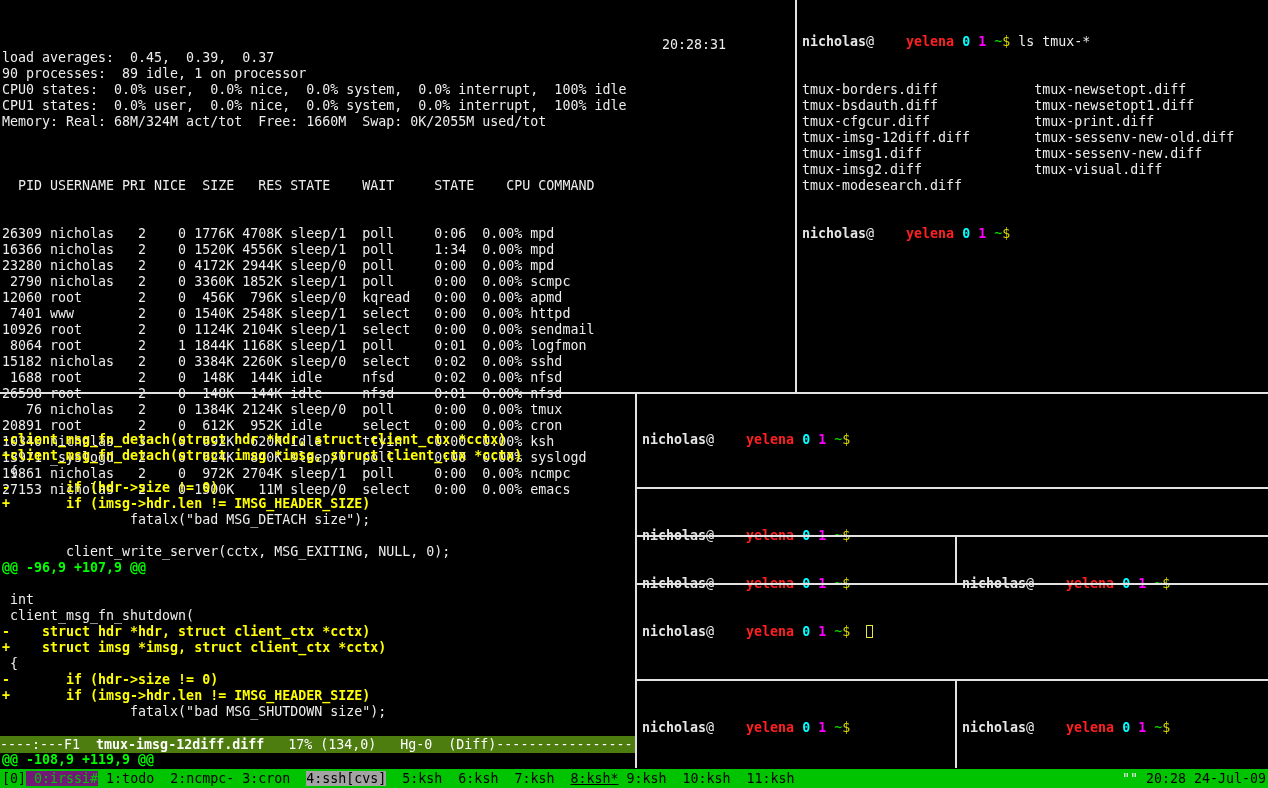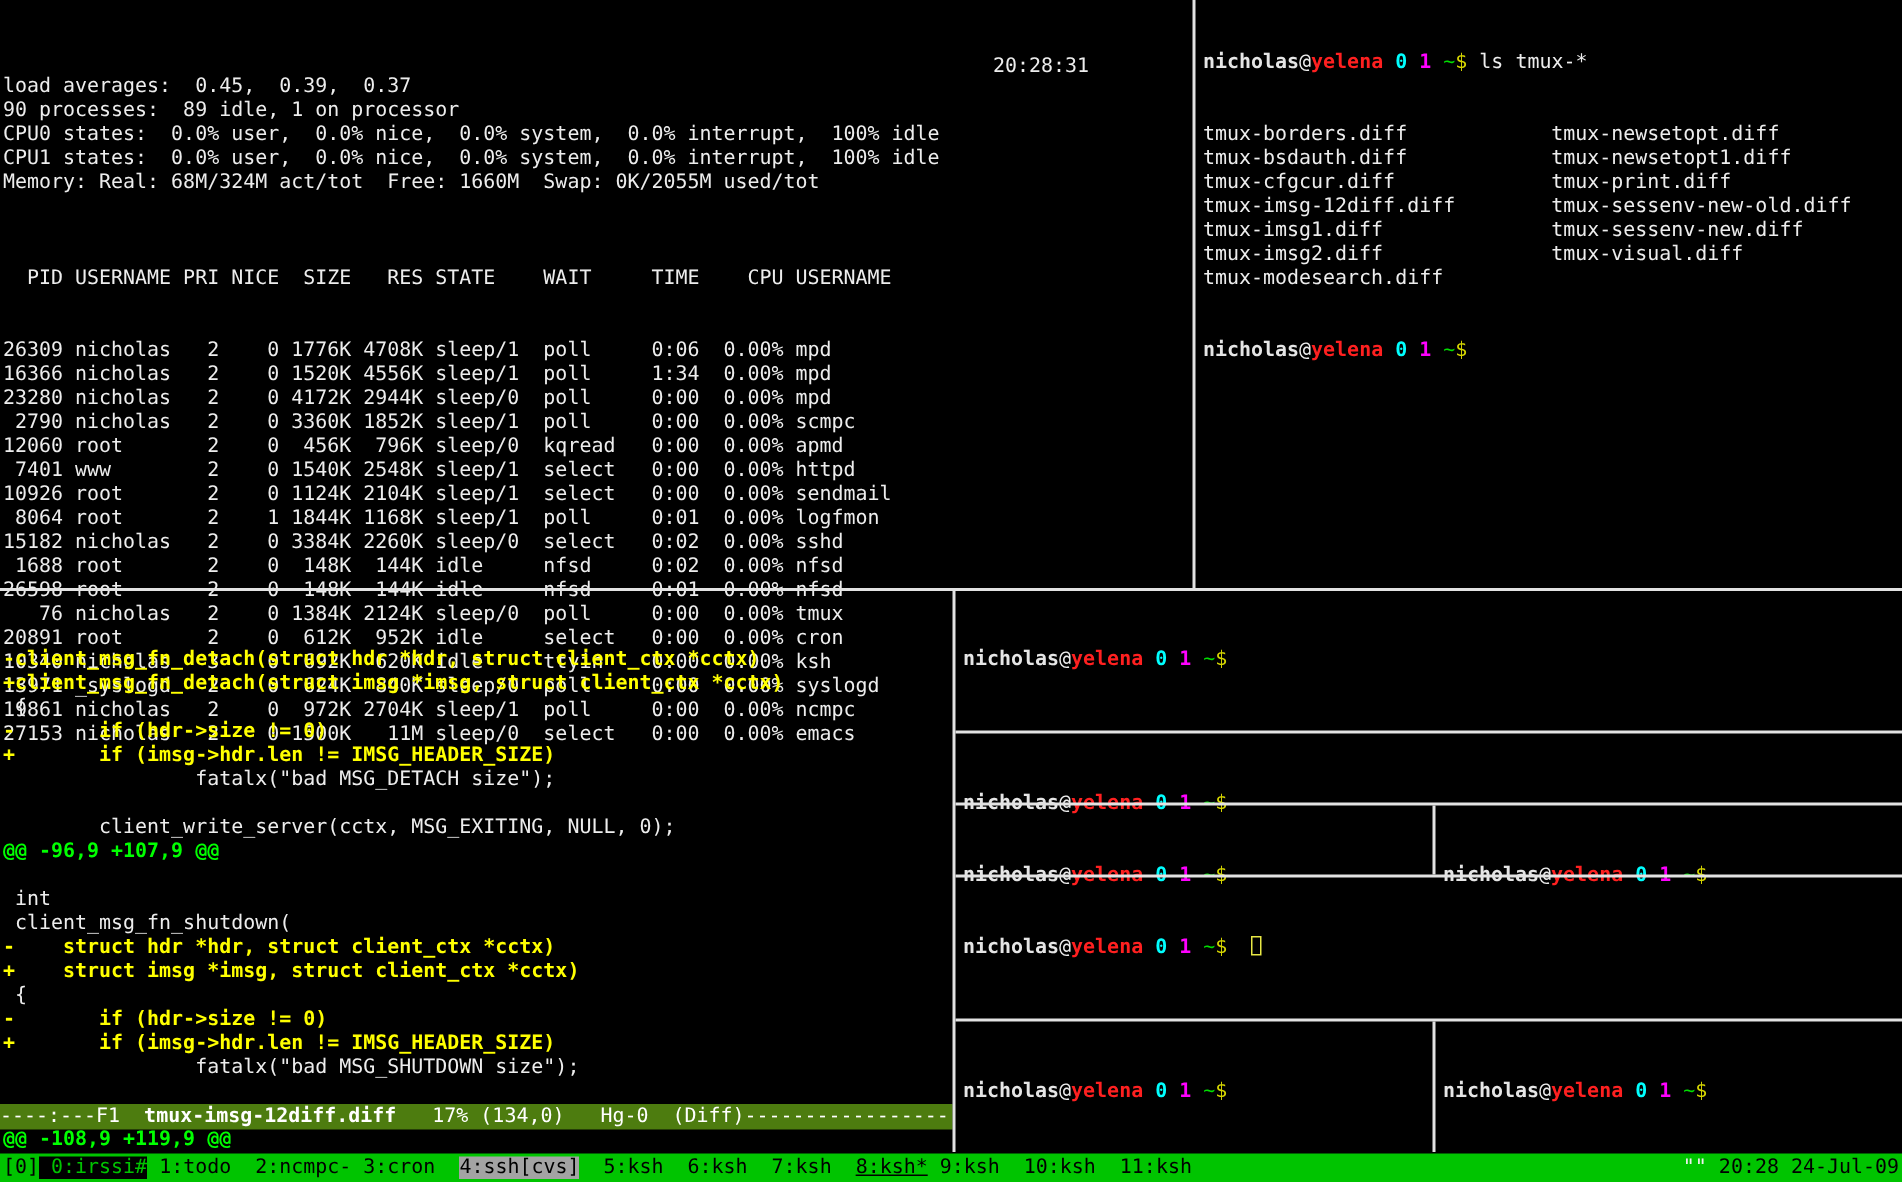--- a/index.html
+++ b/index.html
@@ -12,21 +12,21 @@
   .screen { position:absolute; left:0; top:0; width:1268px; height:788px; background:#000; }
   .pane { position:absolute; white-space:pre; }
   .tline { height:16px; white-space:pre; }
   .border { position:absolute; background:#e2e2e2; }
   .clock { position:absolute; left:660px; top:0;margin-top:35px; }
   .cmd { color:#ededed;margin-top:21px; }
 
   
   .p-user   { color:#e5e5e5; font-weight:bold; }
   .p-at     { color:#ededed; }
-  .p-host   { color:#ff2020; font-weight:bold; }
+  .p-host   { color:#ff2020; font-weight:bold;margin-left:32px; }
   .p-hist   { color:#00ffff; font-weight:bold; }
   .p-job    { color:#ff00ff; font-weight:bold; }
   .p-tilde  { color:#00dd00; }
   .p-dollar { color:#d6d600; }
   .p-sp     { }
 
   
   .c-yellow { color:#ffff00; font-weight:bold; }
   .c-white  { color:#ededed; }
   .c-green  { color:#00ff00; font-weight:bold; }
@@ -42,35 +42,35 @@
     border:1px solid #e8e845; margin-left:8px; vertical-align:-2px;
   }
 
   .statusbar {
     position:absolute; left:0; top:769px; width:1268px; height:19px;
     background:#00c400; color:#000; white-space:pre; line-height:19px;
   }
   .sb-left { position:absolute; left:2px; top:0; }
   .sb-right { position:absolute; right:2px; top:0; }
   .sb-plain { }
-  .sb-alert { background:#000000; color:#00c400; }
+  .sb-alert { background:#701a75; color:#00c400; }
   .sb-blue  { background:#a3a3a3; color:#000; }
   .sb-current { text-decoration:underline; }
   .sb-quote { color:#efefef; }
   .sb-time { }
 </style>
 </head>
 <body>
 
 <div class="screen">
 
   <section class="pane" id="pane-top" style="left:2px; top:2px; width:792px; height:390px;">
     <div class="tline clock">20:28:31</div>
     <div><div class="tline">load averages:  0.45,  0.39,  0.37</div><div class="tline">90 processes:  89 idle, 1 on processor</div><div class="tline">CPU0 states:  0.0% user,  0.0% nice,  0.0% system,  0.0% interrupt,  100% idle</div><div class="tline">CPU1 states:  0.0% user,  0.0% nice,  0.0% system,  0.0% interrupt,  100% idle</div><div class="tline">Memory: Real: 68M/324M act/tot  Free: 1660M  Swap: 0K/2055M used/tot</div><div class="tline"></div></div>
-    <div class="tline">  PID USERNAME PRI NICE  SIZE   RES STATE    WAIT     TIME    CPU USERNAME</div>
+    <div class="tline">  PID USERNAME PRI NICE  SIZE   RES STATE    WAIT     STATE    CPU COMMAND</div>
     <div><div class="tline">26309 nicholas   2    0 1776K 4708K sleep/1  poll     0:06  0.00% mpd</div><div class="tline">16366 nicholas   2    0 1520K 4556K sleep/1  poll     1:34  0.00% mpd</div><div class="tline">23280 nicholas   2    0 4172K 2944K sleep/0  poll     0:00  0.00% mpd</div><div class="tline"> 2790 nicholas   2    0 3360K 1852K sleep/1  poll     0:00  0.00% scmpc</div><div class="tline">12060 root       2    0  456K  796K sleep/0  kqread   0:00  0.00% apmd</div><div class="tline"> 7401 www        2    0 1540K 2548K sleep/1  select   0:00  0.00% httpd</div><div class="tline">10926 root       2    0 1124K 2104K sleep/1  select   0:00  0.00% sendmail</div><div class="tline"> 8064 root       2    1 1844K 1168K sleep/1  poll     0:01  0.00% logfmon</div><div class="tline">15182 nicholas   2    0 3384K 2260K sleep/0  select   0:02  0.00% sshd</div><div class="tline"> 1688 root       2    0  148K  144K idle     nfsd     0:02  0.00% nfsd</div><div class="tline">26598 root       2    0  148K  144K idle     nfsd     0:01  0.00% nfsd</div><div class="tline">   76 nicholas   2    0 1384K 2124K sleep/0  poll     0:00  0.00% tmux</div><div class="tline">20891 root       2    0  612K  952K idle     select   0:00  0.00% cron</div><div class="tline">10340 nicholas   3    0  692K  620K idle     ttyin    0:00  0.00% ksh</div><div class="tline">13971 _syslogd   2    0  624K  840K sleep/0  poll     0:00  0.00% syslogd</div><div class="tline">19861 nicholas   2    0  972K 2704K sleep/1  poll     0:00  0.00% ncmpc</div><div class="tline">27153 nicholas   2    0 1500K   11M sleep/0  select   0:00  0.00% emacs</div></div>
   </section>
 
   <section class="pane" id="pane-shell" style="left:802px; top:2px; width:464px; height:390px;">
     <div class="tline"><span><span class="p-user">nicholas</span><span class="p-at">@</span><span class="p-host">yelena</span><span class="p-sp"> </span><span class="p-hist">0</span><span class="p-sp"> </span><span class="p-job">1</span><span class="p-sp"> </span><span class="p-tilde">~</span><span class="p-dollar">$</span><span class="p-sp"> </span></span><span class="cmd">ls tmux-*</span></div>
     <div><div class="tline">tmux-borders.diff            tmux-newsetopt.diff</div><div class="tline">tmux-bsdauth.diff            tmux-newsetopt1.diff</div><div class="tline">tmux-cfgcur.diff             tmux-print.diff</div><div class="tline">tmux-imsg-12diff.diff        tmux-sessenv-new-old.diff</div><div class="tline">tmux-imsg1.diff              tmux-sessenv-new.diff</div><div class="tline">tmux-imsg2.diff              tmux-visual.diff</div><div class="tline">tmux-modesearch.diff</div></div>
     <div class="tline"><span><span class="p-user">nicholas</span><span class="p-at">@</span><span class="p-host">yelena</span><span class="p-sp"> </span><span class="p-hist">0</span><span class="p-sp"> </span><span class="p-job">1</span><span class="p-sp"> </span><span class="p-tilde">~</span><span class="p-dollar">$</span><span class="p-sp"> </span></span></div>
   </section>
 
   <div class="border" style="left:795px; top:0; width:2px; height:393px;"></div>

